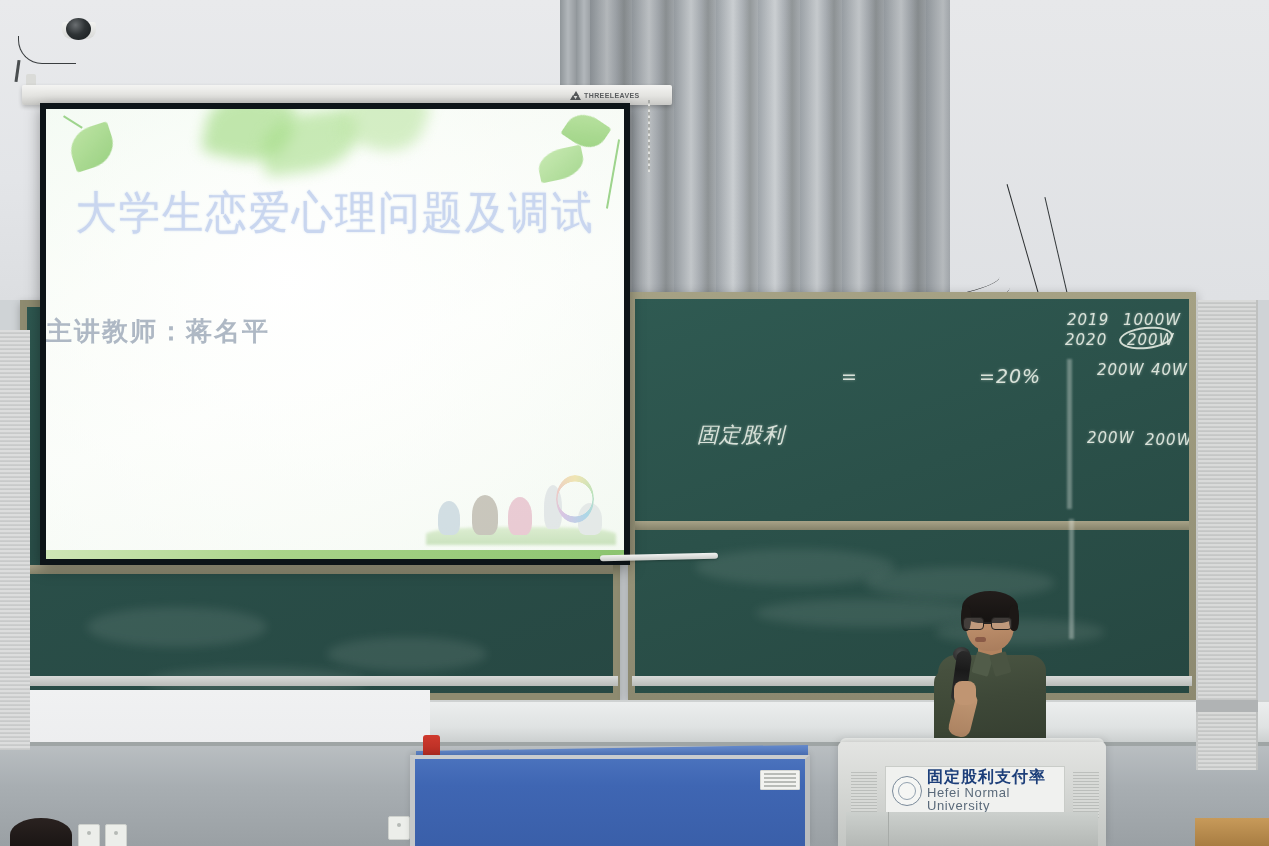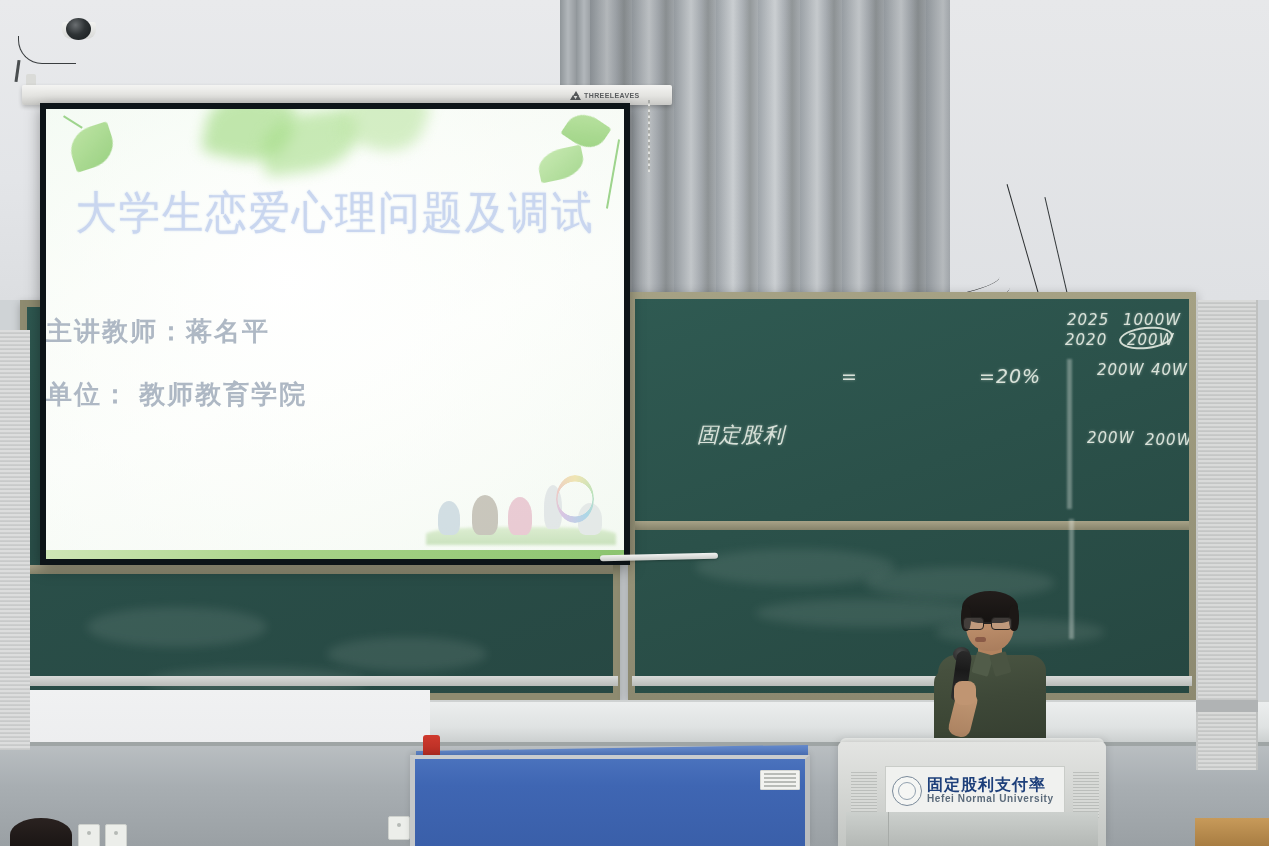--- a/index.html
+++ b/index.html
@@ -173,21 +173,21 @@
   .nameplate{left:885px;top:766px;width:180px;height:50px;
     background:#f0f1ef;border:1px solid #c9ccc8;display:flex;align-items:center;gap:5px;
     padding:0 6px;}
   .seal{width:30px;height:30px;border-radius:50%;border:1.5px solid #7a8a9a;
     position:relative;flex:0 0 auto;background:#f5f6f4;}
   .seal::after{content:"";position:absolute;left:5px;top:5px;right:5px;bottom:5px;
     border:1px solid #93a2b0;border-radius:50%;}
   .np-text{display:flex;flex-direction:column;line-height:1.05;}
   .np-cn{font-size:16px;color:#1d3f7a;font-weight:bold;letter-spacing:1px;
     font-family:"DejaVu Sans","Liberation Sans",sans-serif;}
-  .np-en{font-size:10px;color:#5a6a7a;letter-spacing:.6px;font-weight:bold;}
+  .np-en{font-size:13px;color:#5a6a7a;letter-spacing:.6px;}
   .podium-base{left:846px;top:812px;width:252px;height:34px;
     background:linear-gradient(180deg,#ccd0cd,#b4b8b5);}
   .podium-seam{left:888px;top:812px;width:1px;height:34px;background:#a7abA8;}
 
   
   .person{left:930px;top:595px;width:120px;height:155px;}
   .head{position:absolute;left:36px;top:0;width:48px;height:56px;border-radius:48% 48% 44% 44%;
     background:linear-gradient(175deg,#c99c76 0%,#b98b68 60%,#a87c5c 100%);}
   .hair{position:absolute;left:32px;top:-4px;width:56px;height:32px;
     border-radius:50% 50% 36% 36%;background:linear-gradient(180deg,#221d1b,#151211);}
@@ -275,21 +275,21 @@
       <div class="chalk-smudge" style="left:60px;top:250px;width:200px;height:36px;"></div>
       <div class="chalk-smudge" style="left:230px;top:268px;width:190px;height:32px;"></div>
       <div class="chalk-smudge" style="left:120px;top:300px;width:230px;height:28px;"></div>
       <div class="chalk-smudge" style="left:300px;top:320px;width:170px;height:26px;"></div>
 
       <span class="chalk hw" style="left:206px;top:66px;font-size:19px;">=</span>
       <span class="chalk hw" style="left:344px;top:66px;font-size:19px;">=20%</span>
 
       <span class="chalk hw" style="left:62px;top:122px;font-size:21px;">固定股利</span>
 
-      <span class="chalk hw" style="left:432px;top:12px;font-size:15px;">2025</span>
+      <span class="chalk hw" style="left:432px;top:12px;font-size:15px;">2019</span>
       <span class="chalk hw" style="left:488px;top:12px;font-size:15px;">1000W</span>
       <span class="chalk hw" style="left:430px;top:32px;font-size:15px;">2020</span>
       <span class="chalk hw" style="left:492px;top:32px;font-size:15px;">200W</span>
       <div class="circle-note" style="left:484px;top:28px;width:54px;height:22px;"></div>
 
       <span class="chalk hw" style="left:462px;top:62px;font-size:15px;">200W</span>
       <span class="chalk hw" style="left:516px;top:62px;font-size:15px;">40W</span>
 
       <span class="chalk hw" style="left:452px;top:130px;font-size:15px;">200W</span>
       <span class="chalk hw" style="left:510px;top:132px;font-size:15px;">200W</span>
@@ -323,21 +323,20 @@
            background:#bde5a5;transform:rotate(20deg);"></div>
 
       <div class="leaf" style="right:18px;top:6px;width:40px;height:32px;
            background:linear-gradient(150deg,#b2e095,#8ccb6f);opacity:.85;transform:rotate(34deg);"></div>
       <div class="leaf" style="right:40px;top:40px;width:46px;height:30px;
            background:linear-gradient(150deg,#bde6a2,#93cf78);opacity:.8;transform:rotate(-12deg);"></div>
       <div class="leaf-stem" style="right:10px;top:30px;width:2px;height:70px;transform:rotate(10deg);"></div>
 
       <div class="slide-title">大学生恋爱心理问题及调试</div>
       <div class="slide-sub s1">主讲教师：蒋名平</div>
-      <div class="slide-sub s2">单位：    教师教育学院</div>
 
       <div class="slide-photo">
         <div class="sp-grass"></div>
         <div class="sp-person" style="left:12px;width:22px;height:34px;background:#9fb7c9;"></div>
         <div class="sp-person" style="left:46px;width:26px;height:40px;background:#8a7f6e;"></div>
         <div class="sp-person" style="left:82px;width:24px;height:38px;background:#d98ba6;"></div>
         <div class="sp-person" style="left:118px;bottom:16px;width:18px;height:44px;background:#c8cdd6;"></div>
         <div class="sp-person" style="left:152px;width:24px;height:32px;background:#cfd4d8;"></div>
         <div class="sp-hoop"></div>
       </div>

